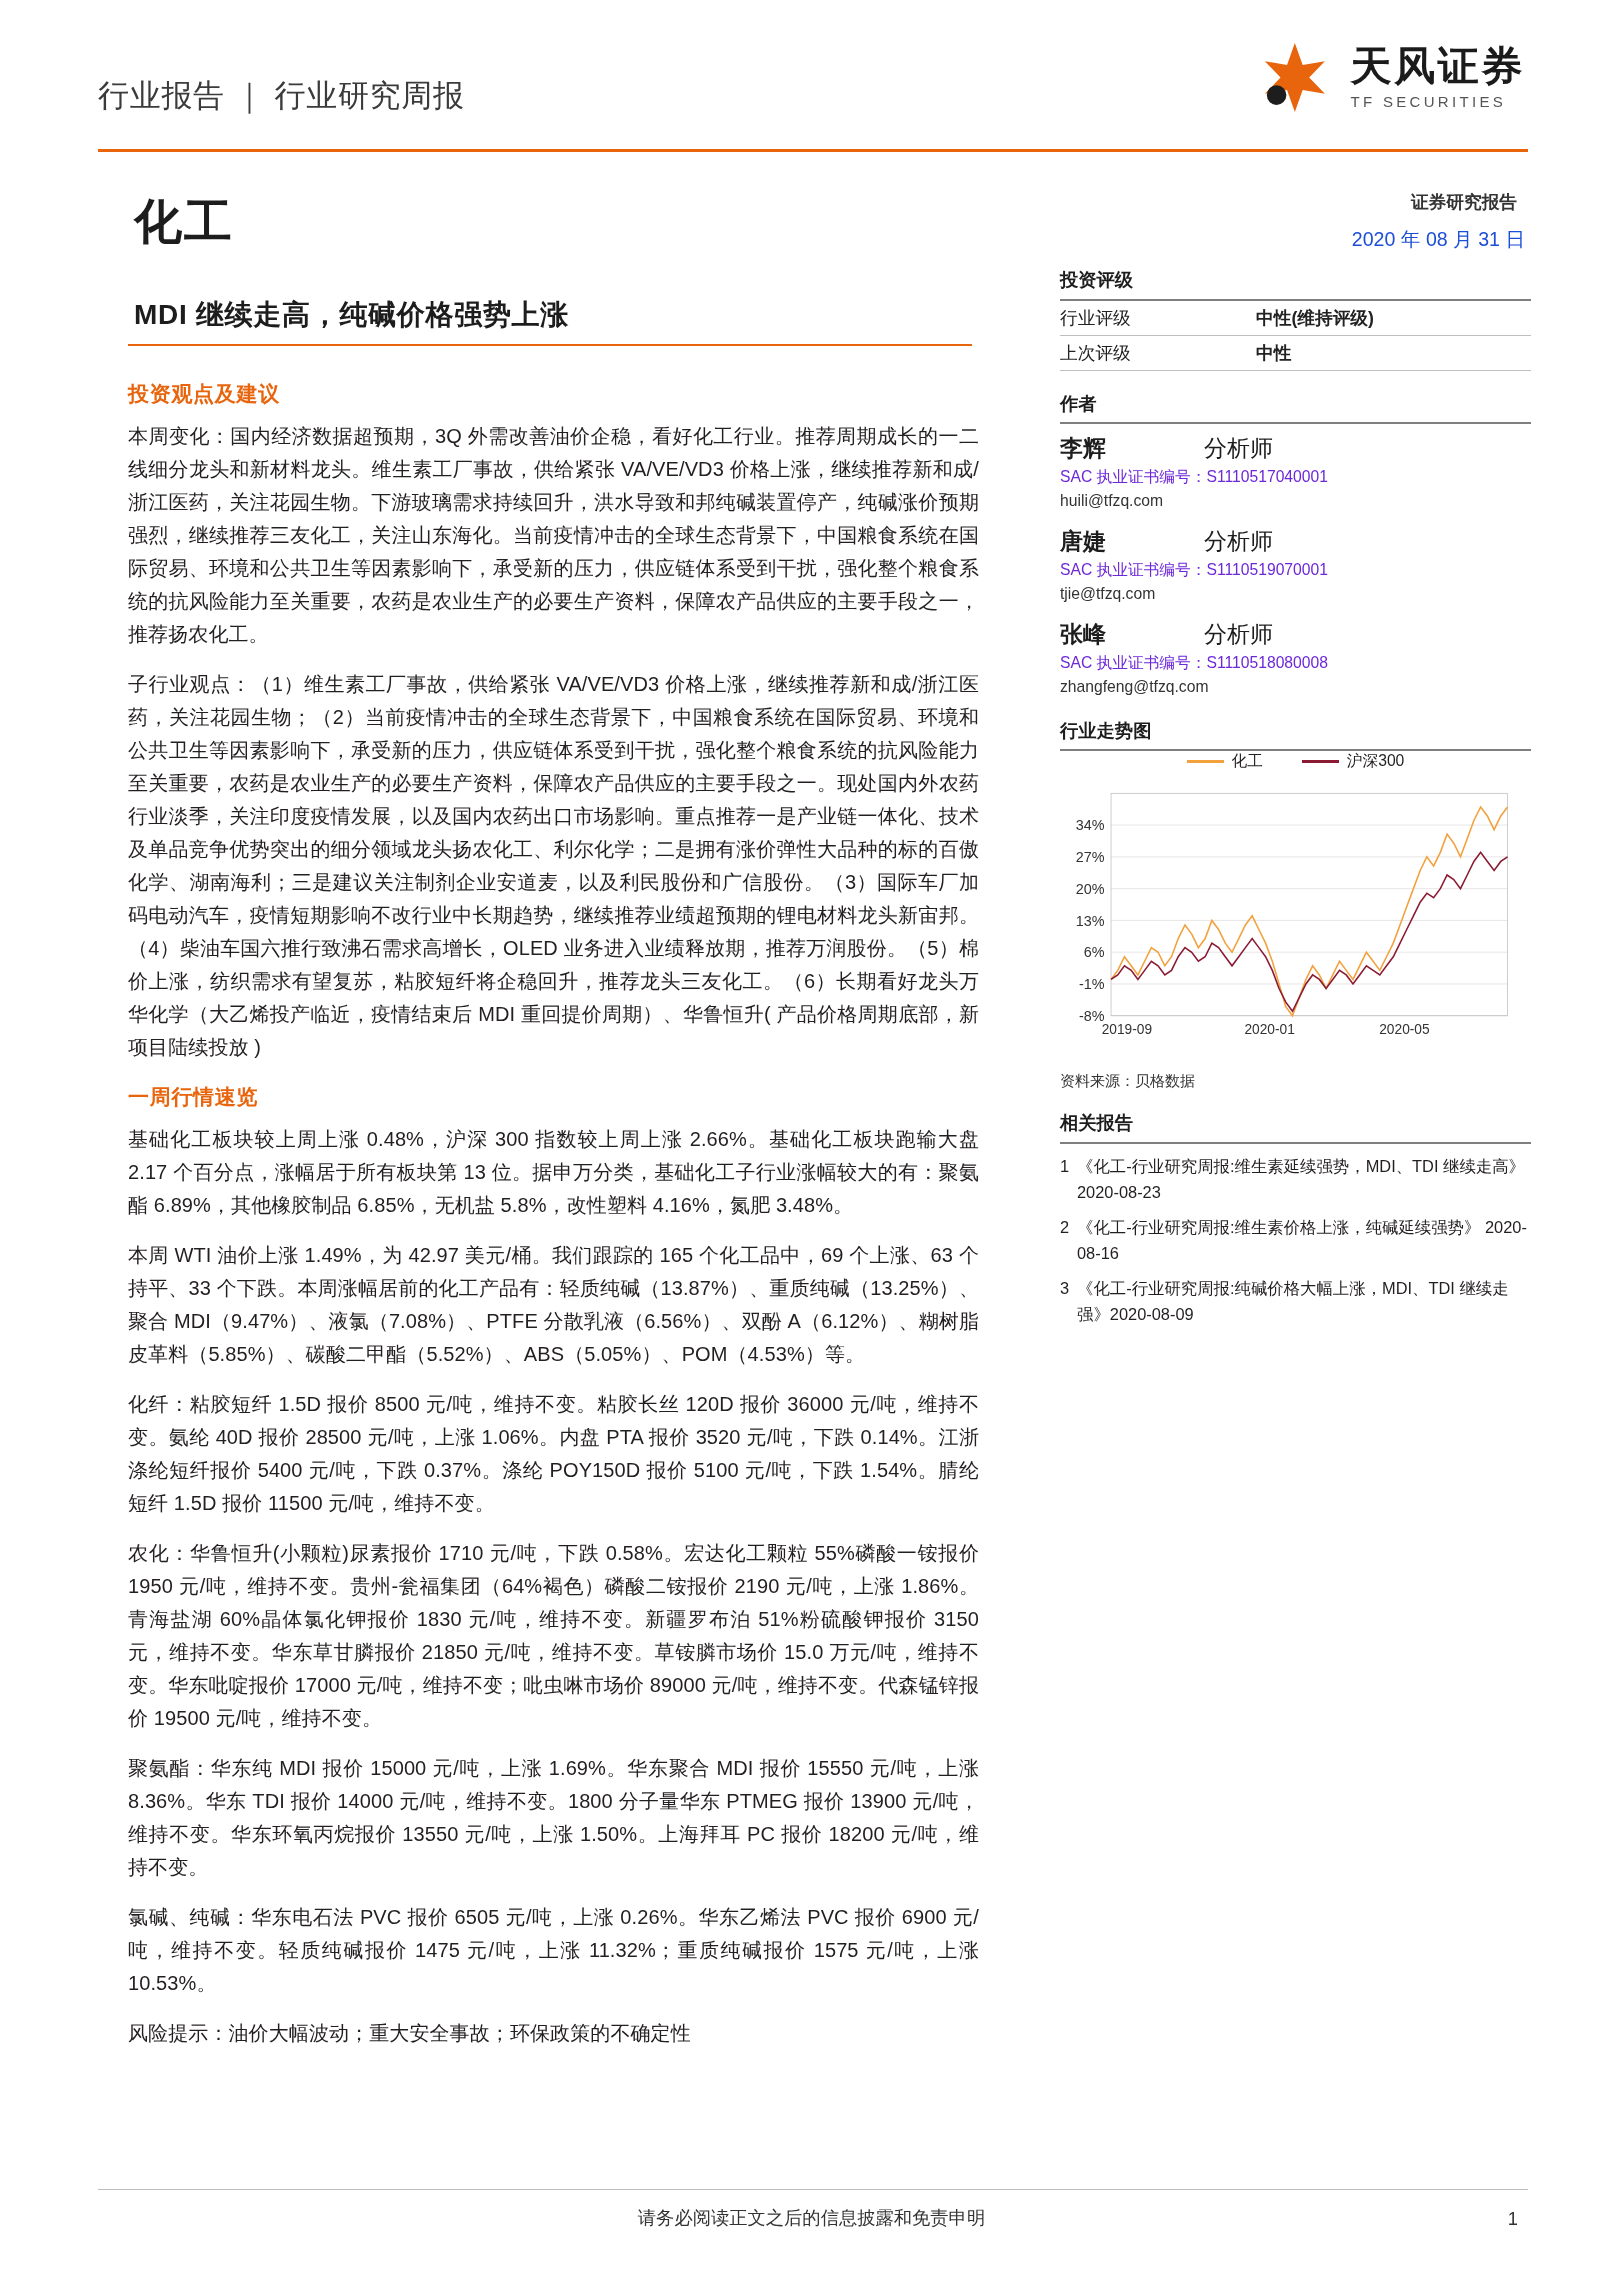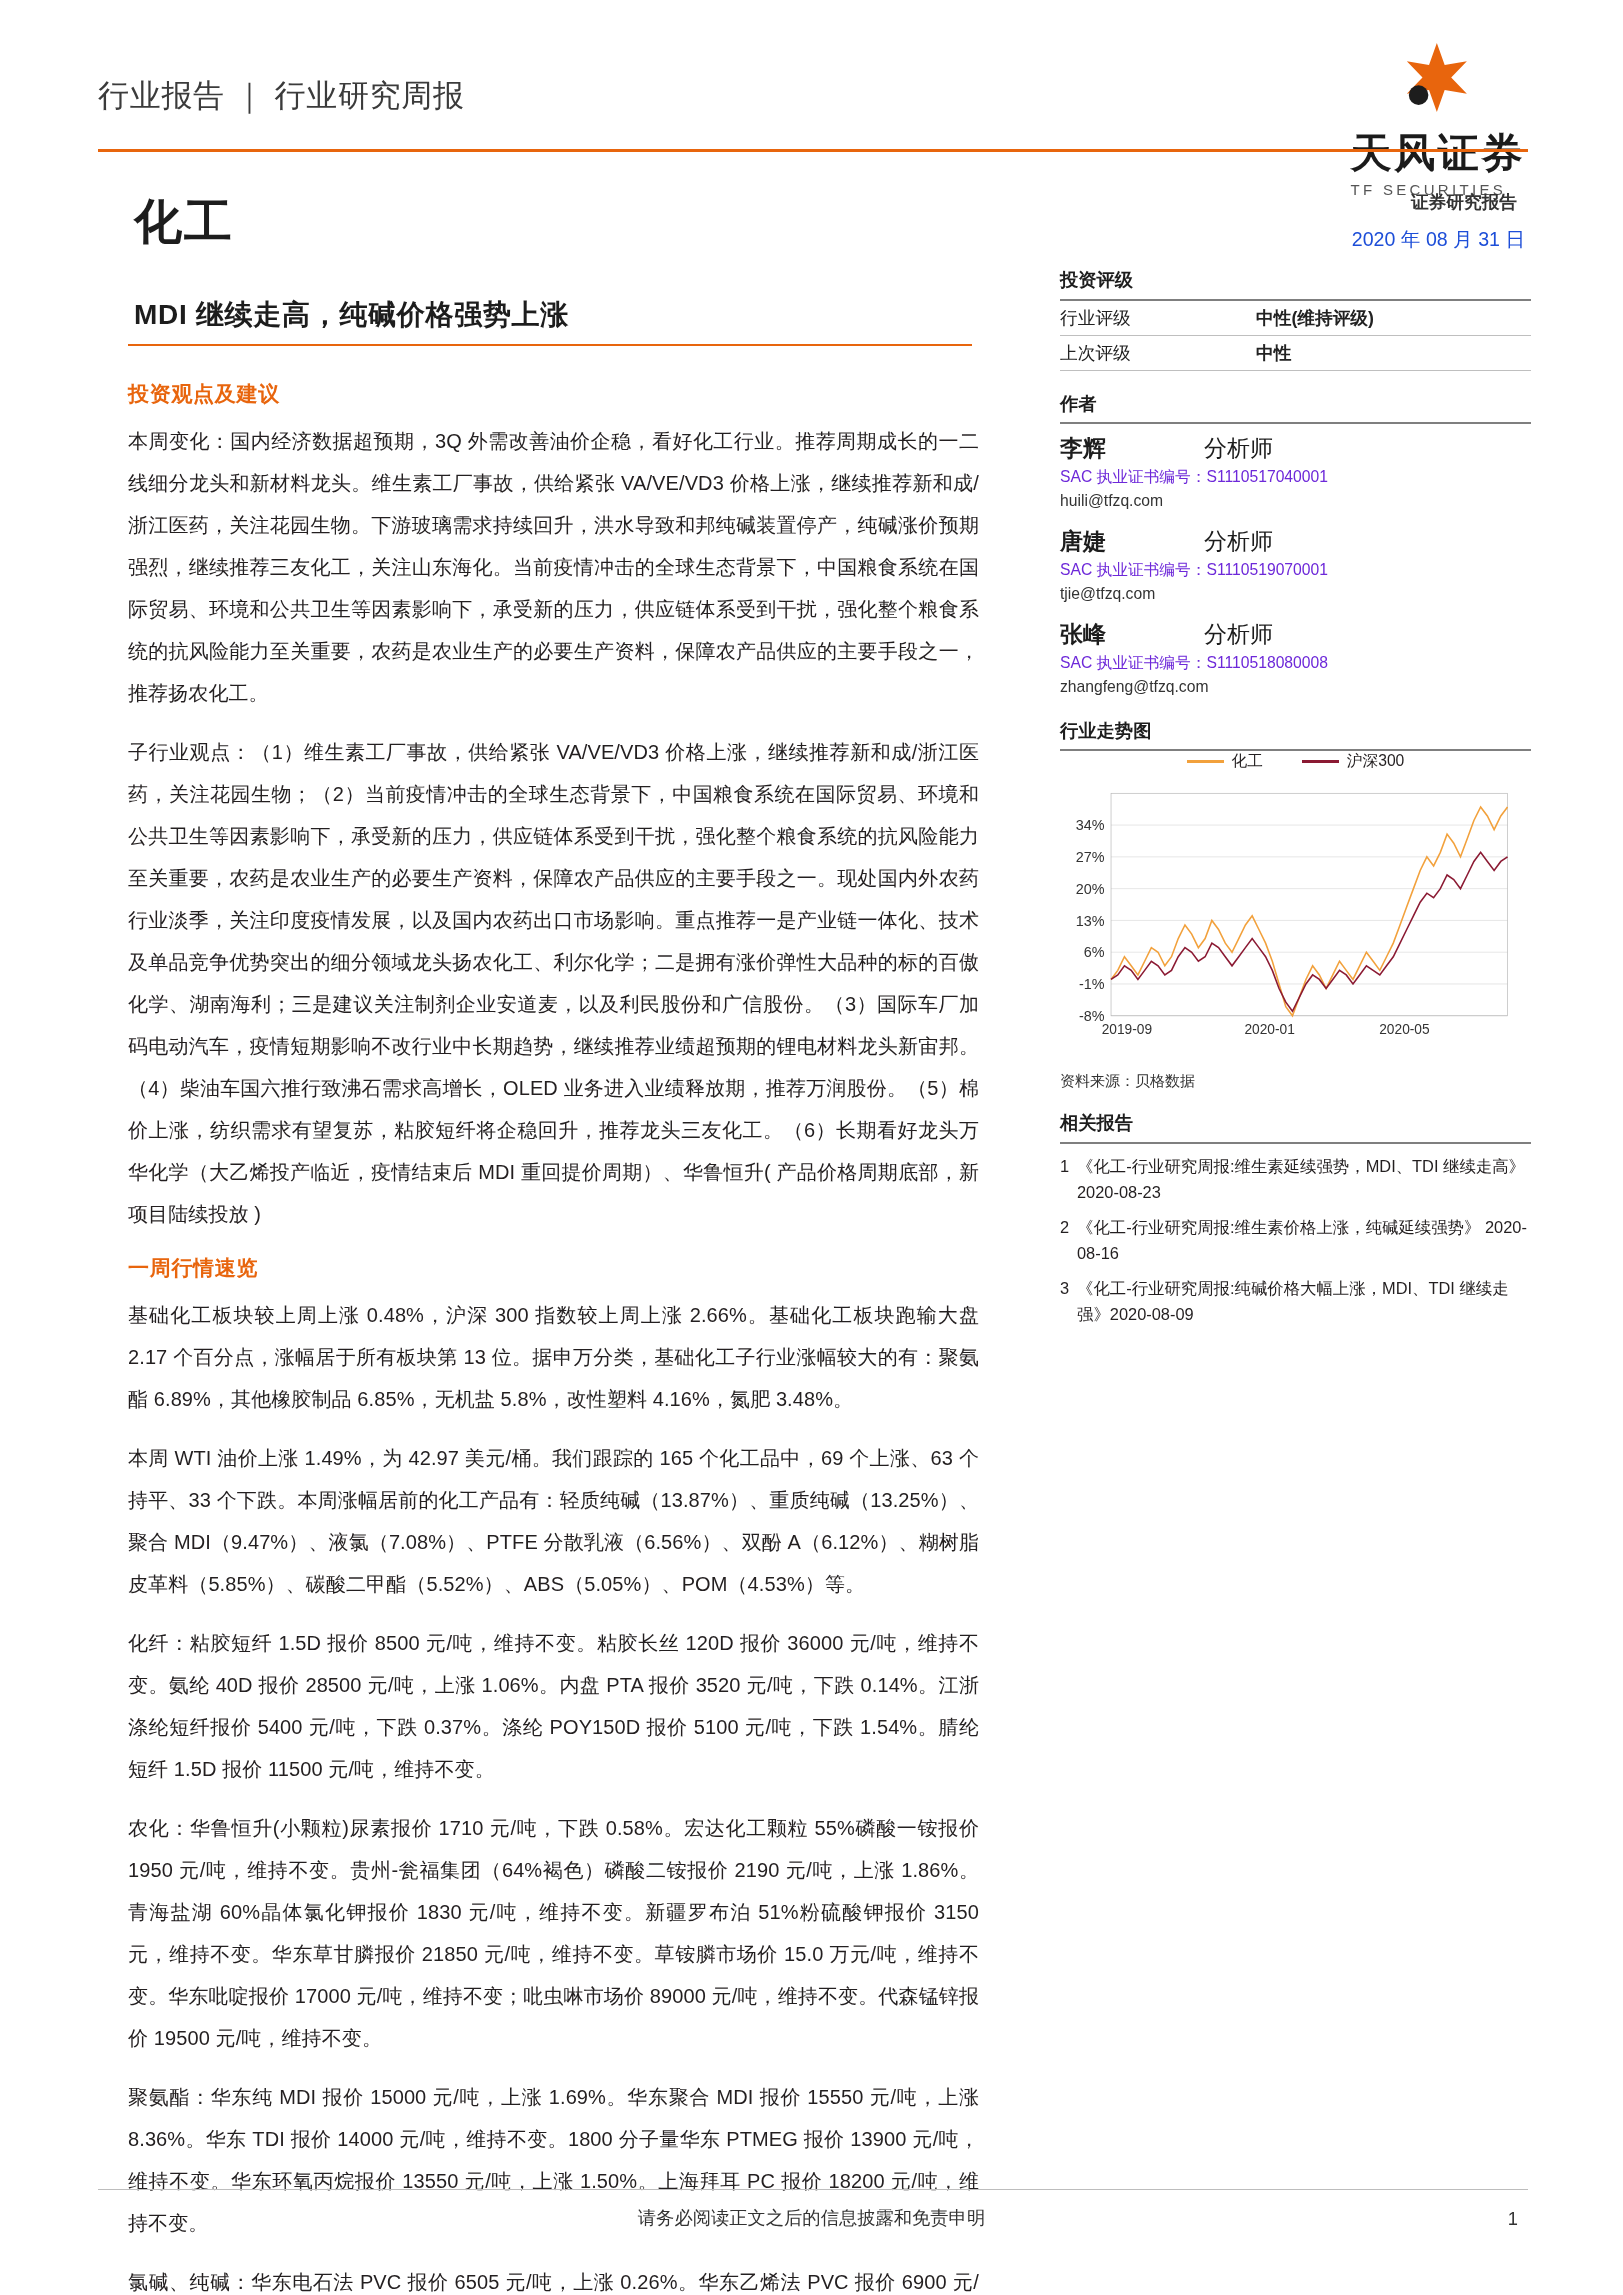--- a/index.html
+++ b/index.html
@@ -9,39 +9,39 @@
     font-family:"Liberation Sans","DejaVu Sans",sans-serif;
     color:#231f20;
     -webkit-font-smoothing:antialiased;
   }
   .page{position:relative;width:1623px;height:2295px;box-sizing:border-box;border-radius:26px;}
 
   
   .hdr{position:absolute;left:98px;top:75px;width:1430px;}
   .hdr-left{font-size:31px;color:#3b3b3b;letter-spacing:0.7px;}
   .hdr-rule{position:absolute;left:98px;top:149px;width:1430px;height:2.6px;background:#e8650d;}
-  .logo{position:absolute;right:98px;top:39px;display:flex;align-items:center;gap:17px;flex-direction:column;}
+  .logo{position:absolute;right:98px;top:39px;display:flex;align-items:center;gap:17px;}
   .logo-mark{width:77px;height:77px;position:relative;}
   .logo-txt{line-height:1;}
   .logo-cn{font-size:41px;color:#1b1b1b;letter-spacing:2.6px;font-weight:bold;}
   .logo-en{font-size:15px;color:#555;letter-spacing:3.3px;margin-top:7.9px;}
 
   
   .ind-title{position:absolute;left:134px;top:190px;font-size:48px;font-weight:bold;color:#1d1d1d;letter-spacing:2px;}
   .rep-kind{position:absolute;right:106px;top:190px;width:419px;text-align:right;font-size:17.7px;color:#333;font-weight:bold;}
   .rep-date{position:absolute;right:98px;top:226px;width:419px;text-align:right;font-size:19.6px;color:#1d4ed8;}
 
   .main-title{position:absolute;left:134px;top:296px;font-size:28px;font-weight:bold;color:#1d1d1d;letter-spacing:0.7px;}
   .title-rule{position:absolute;left:128px;top:344px;width:844px;height:2px;background:#e8650d;}
 
   
   .col-left{position:absolute;left:128px;top:380px;width:851px;}
   .sec-h{color:#e8650d;font-weight:bold;font-size:21px;margin:19.6px 0 11.8px 0;letter-spacing:0.7px;}
   .sec-h:first-child{margin-top:0;}
-  p.body{font-size:20px;line-height:42px;text-align:justify;margin:0 0 17px 0;letter-spacing:0.1px;}
+  p.body{font-size:20px;line-height:33px;text-align:justify;margin:0 0 17px 0;letter-spacing:0.1px;}
 
   
   .col-right{position:absolute;left:1060px;top:267px;width:471px;}
   .rblk{margin-bottom:19.6px;}
   .rblk-title{font-size:18.3px;font-weight:bold;color:#1d1d1d;padding-bottom:6.5px;}
   .rline{height:1.3px;background:#bfbfbf;width:100%;}
   .rline-thick{height:2px;background:#7f7f7f;width:100%;}
   .rrow{display:flex;font-size:17.7px;line-height:34px;color:#222;}
   .rrow .k{width:196px;}
   .rrow .v{flex:1;font-weight:bold;}

